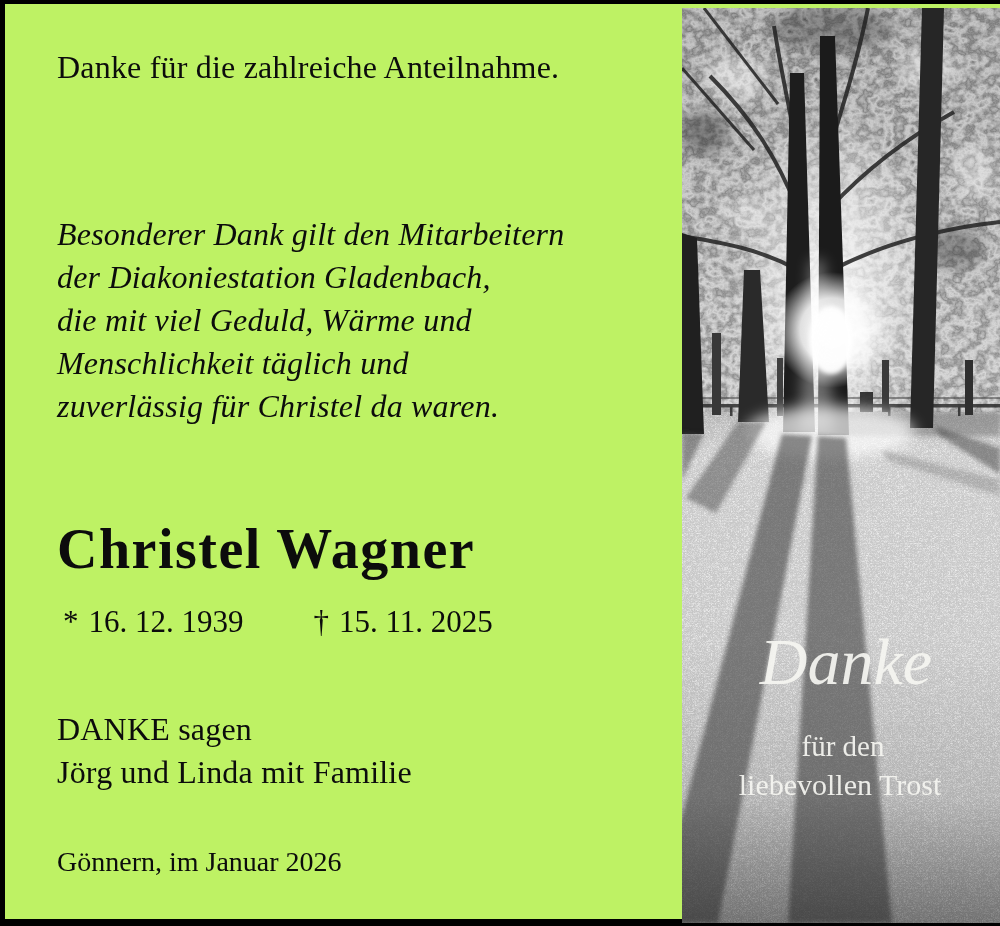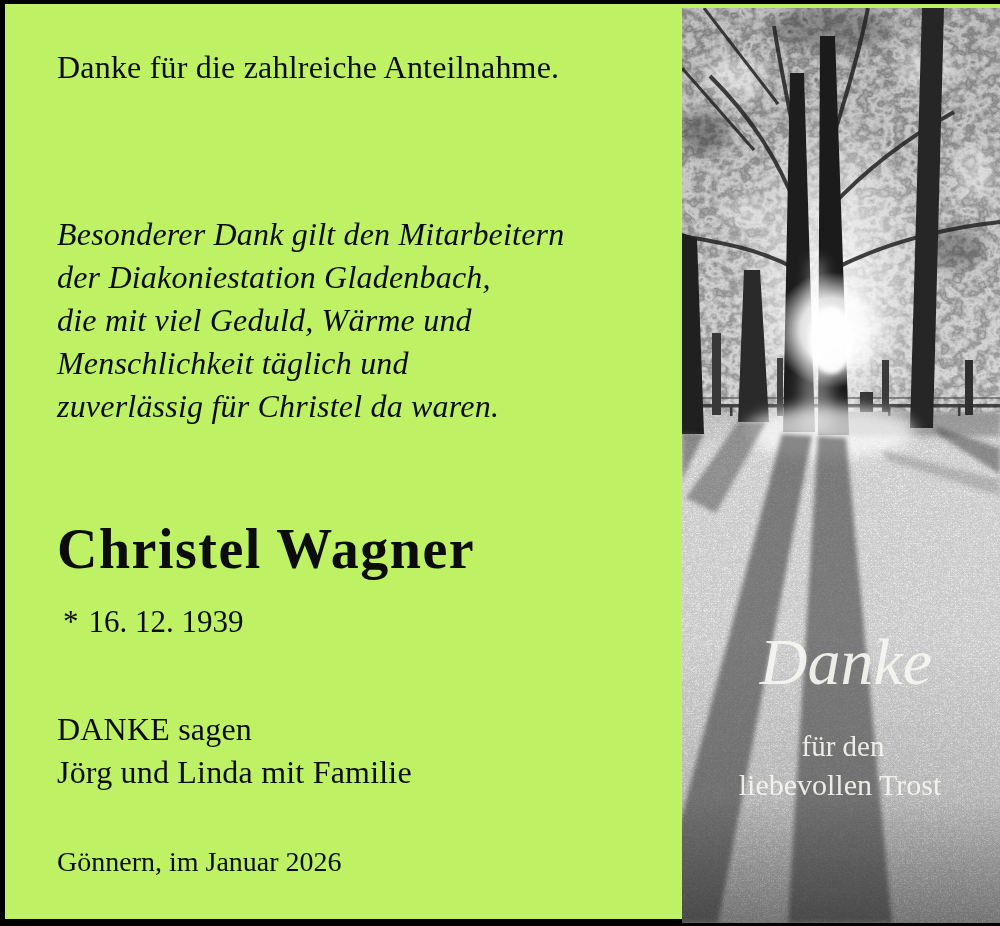--- a/index.html
+++ b/index.html
@@ -76,20 +76,23 @@
 der Diakoniestation Gladenbach,
 die mit viel Geduld, Wärme und
 Menschlichkeit täglich und
 zuverlässig für Christel da waren.</p>
 
     <h1 class="name">Christel Wagner</h1>
 
     <div class="dates">
       <span class="date">
         <span class="sym sym-birth">*</span><span>16. 12. 1939</span>
+      </span>
+      <span class="date">
+        <span class="sym sym-death">†</span><span>15. 11. 2025</span>
       </span>
     </div>
 
     <p class="para family">DANKE sagen
 Jörg und Linda mit Familie</p>
     <p class="place-date">Gönnern, im Januar 2026</p>
   </div>
 
   <div class="photo">
     <svg viewBox="0 0 318 915" preserveAspectRatio="none">

